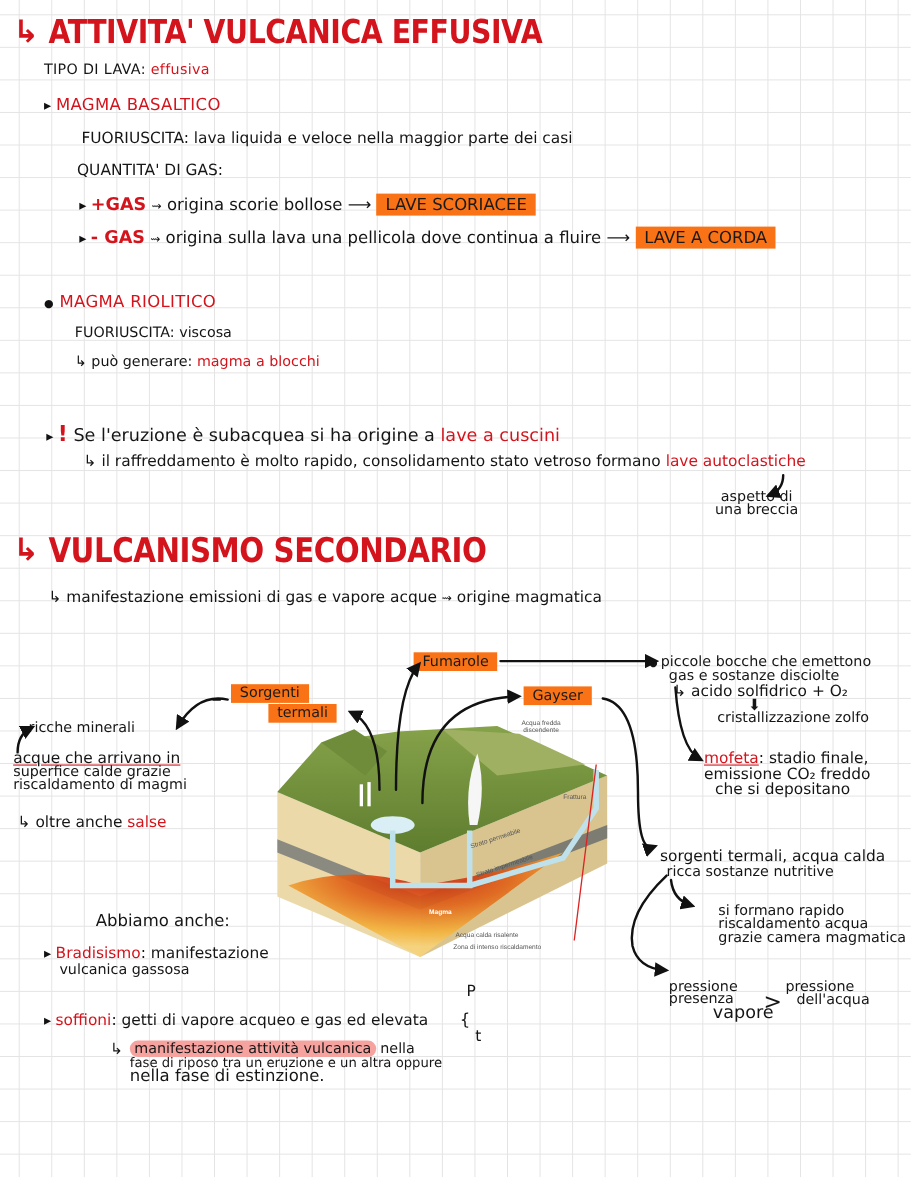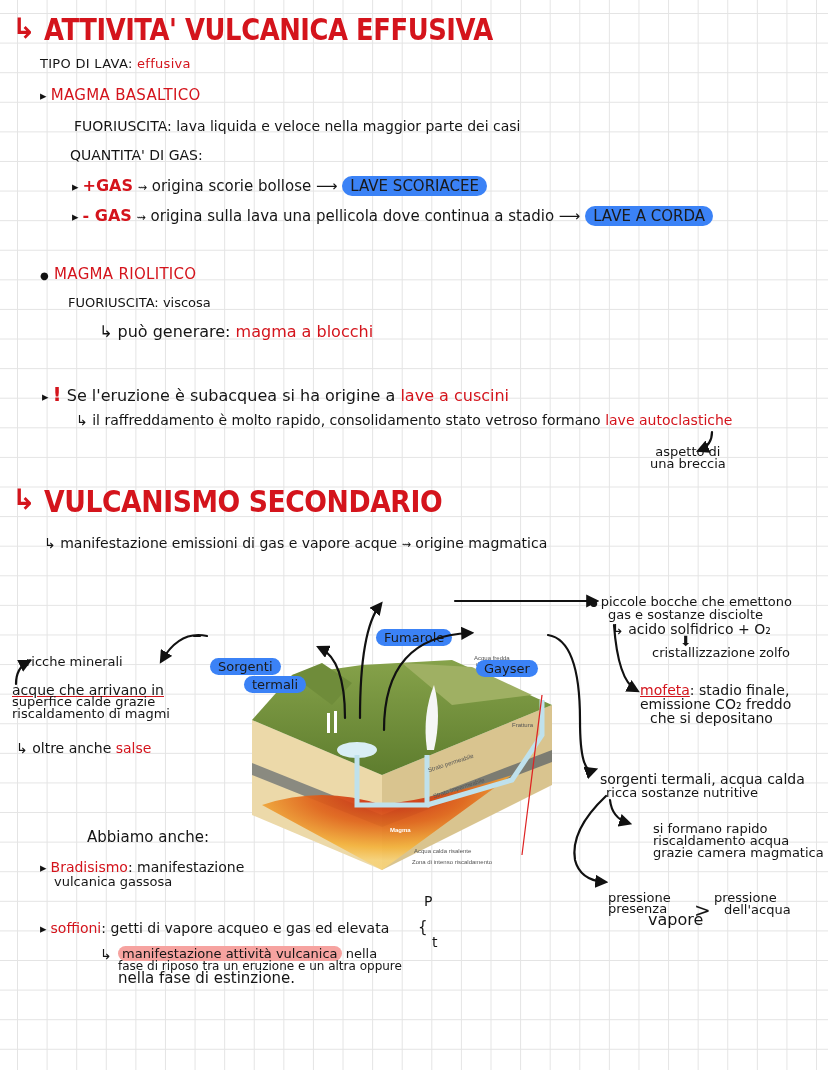--- a/index.html
+++ b/index.html
@@ -13,21 +13,21 @@
     background-position:17px 13px;
     font-family:"DejaVu Sans", sans-serif;
     color:#151515;
   }
   .abs { position:absolute; white-space:nowrap; }
   .red { color:#d4141c; }
   .title { font-family:"DejaVu Sans", sans-serif; font-weight:bold; color:#d4141c; font-size:30px; letter-spacing:-0.5px; transform:scaleX(0.86); transform-origin:left center; }
   .caps { font-size:15px; letter-spacing:0.3px; }
   .hand { font-size:15px; }
   .small { font-size:13px; }
-  .pill { background:#3b82f6; border-radius:10px; padding:1px 8px; color:#1a1a1a;margin-top:36px; }
+  .pill { background:#f97316; border-radius:0; padding:1px 8px; color:#1a1a1a; }
   .pill-hl { background:#f6a3a0; border-radius:9px; padding:0 4px; }
   .bullet::before { content:"\25B8"; color:#111; margin-right:4px; font-size:13px; }
   .hook { color:#d4141c; font-weight:bold; }
   .hook-b { color:#111; }
   svg.arrows { position:absolute; left:0; top:0; pointer-events:none; }
   .diagram { position:absolute; left:252px; top:655px; width:305px; height:215px; }
   .dlabel { position:absolute; font-size:6px; color:#555; white-space:nowrap; font-family:"Liberation Sans", sans-serif; }
 </style>
 </head>
 <body>
@@ -47,31 +47,31 @@
 <div class="abs hand" style="left:72px;top:176px;">
   <span class="bullet"></span><b class="red" style="font-size:16px;">+GAS</b>
   <span style="font-size:11px;">⇝</span>
   <span>origina scorie bollose</span>
   <span>⟶</span>
   <span class="pill">LAVE SCORIACEE</span>
 </div>
 <div class="abs hand" style="left:72px;top:206px;">
   <span class="bullet"></span><b class="red" style="font-size:16px;">- GAS</b>
   <span style="font-size:11px;">⇝</span>
-  <span>origina sulla lava una pellicola dove continua a stadio</span>
+  <span>origina sulla lava una pellicola dove continua a fluire</span>
   <span>⟶</span>
   <span class="pill">LAVE A CORDA</span>
 </div>
 
 <div class="abs caps red" style="left:40px;top:265px;">
   <span style="color:#111;font-size:10px;">●</span>
   <span>MAGMA RIOLITICO</span>
 </div>
 <div class="abs hand" style="left:68px;top:295px;font-size:13px;">FUORIUSCITA: viscosa</div>
-<div class="abs hand" style="left:68px;top:322px;font-size:16px;margin-left:31px;">
+<div class="abs hand" style="left:68px;top:322px;font-size:13px;">
   <span class="hook-b">↳</span>
   <span>può generare:</span>
   <span class="red">magma a blocchi</span>
 </div>
 
 <div class="abs hand" style="left:42px;top:382px;font-size:16px;">
   <span class="bullet"></span><b class="red" style="font-size:20px;">!</b>
   <span>Se l'eruzione è subacquea si ha origine a</span>
   <span class="red">lave a cuscini</span>
 </div>

